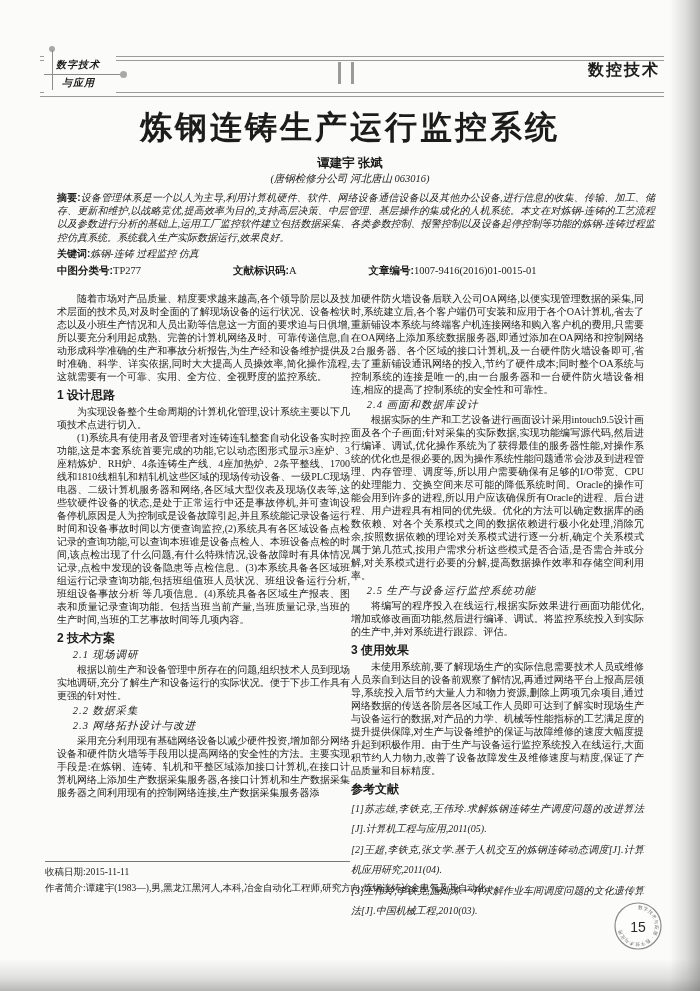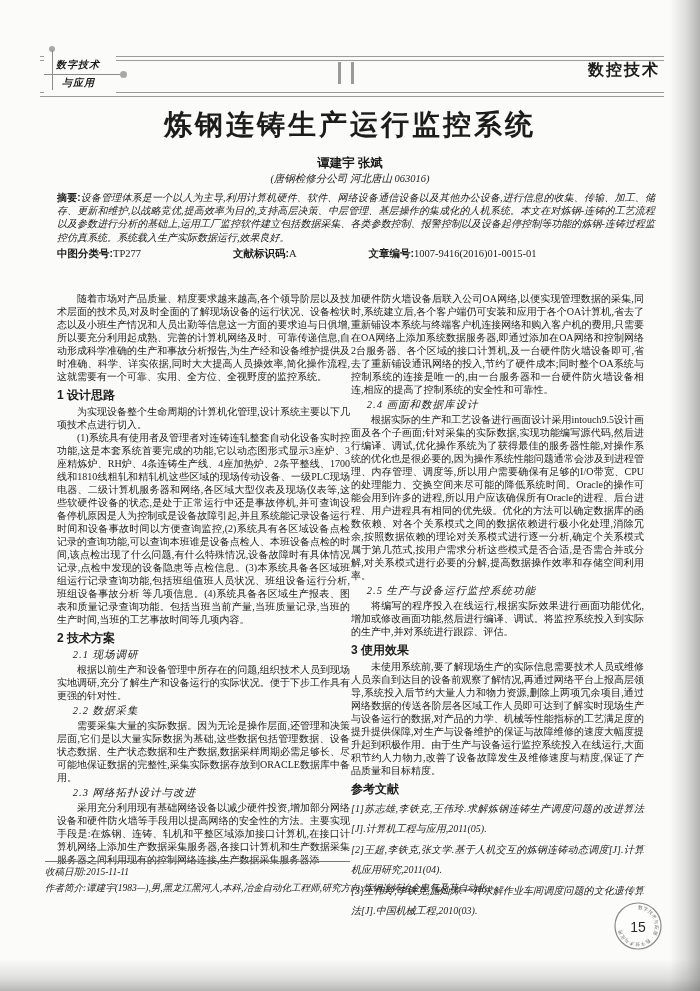--- a/index.html
+++ b/index.html
@@ -34,21 +34,21 @@
   .logo-dot2{position:absolute;left:76px;top:17px;width:7px;height:7px;border-radius:50%;background:#a8a8a6;}
   .center-marks{position:absolute;left:338px;top:62px;display:flex;gap:10px;}
   .center-marks span{display:block;width:3px;height:22px;background:#9a9a98;}
   .header-right{position:absolute;right:40px;top:60px;
     font-family:"Liberation Sans","DejaVu Sans",sans-serif;
     font-size:16px;font-weight:bold;letter-spacing:2px;text-align:center;}
 
   
   .title{position:absolute;left:0;top:106px;width:700px;text-align:center;
     font-family:"Liberation Sans","DejaVu Sans",sans-serif;
-    font-size:28px;font-weight:bold;letter-spacing:3px;}
+    font-size:32px;font-weight:bold;letter-spacing:3px;}
   .authors{position:absolute;left:0;top:155px;width:700px;text-align:center;
     font-size:12.5px;font-weight:bold;}
   .affiliation{position:absolute;left:0;top:172px;width:700px;text-align:center;
     font-size:10.5px;font-style:italic;}
 
   
   .front-matter{position:absolute;left:57px;top:191px;width:598px;}
   .abstract{font-size:10px;line-height:13.2px;text-align:justify;font-style:italic;}
   .abstract .lbl{font-style:normal;font-weight:bold;font-family:"Liberation Sans","DejaVu Sans",sans-serif;}
   .kw-line{margin-top:3px;font-size:10px;font-style:italic;}
@@ -64,21 +64,21 @@
   .col{width:293px;font-size:10px;line-height:13px;text-align:justify;}
   .para{text-indent:2em;margin:0;}
   .para.noindent{text-indent:0;}
   .h1{font-family:"Liberation Sans","DejaVu Sans",sans-serif;
     font-size:12px;font-weight:bold;margin:6px 0 3px 0;text-indent:0;}
   .h2{font-size:10.5px;font-style:italic;margin:2px 0 2px 0;text-indent:1.5em;letter-spacing:1px;}
   .ref{font-size:10px;font-style:italic;text-indent:0;margin:0 0 1px 0;line-height:20px;}
 
   
   .foot-rule{position:absolute;left:45px;top:861px;width:305px;height:1px;background:#777;}
-  .foot-line{position:absolute;left:45px;width:615px;font-size:9.5px;font-style:italic;line-height:13px;}
+  .foot-line{position:absolute;left:45px;width:615px;font-size:9.5px;line-height:13px;}
   .foot-line.l1{top:866px;}
   .foot-line.l2{top:882px;}
 
   
   .stamp{position:absolute;left:610px;top:898px;width:56px;height:56px;}
   .stamp text{font-family:"Liberation Sans","DejaVu Sans",sans-serif;}
 </style>
 </head>
 <body>
 
@@ -102,38 +102,38 @@
   </div>
 
   <div class="header-right">数控技术</div>
 
   <div class="title">炼钢连铸生产运行监控系统</div>
   <div class="authors">谭建宇 张斌</div>
   <div class="affiliation">(唐钢检修分公司 河北唐山 063016)</div>
 
   <div class="front-matter">
     <div class="abstract"><span class="lbl">摘要:</span><span>设备管理体系是一个以人为主导,利用计算机硬件、软件、网络设备通信设备以及其他办公设备,进行信息的收集、传输、加工、储存、更新和维护,以战略竞优,提高效率为目的,支持高层决策、中层管理、基层操作的集成化的人机系统。本文在对炼钢-连铸的工艺流程以及参数进行分析的基础上,运用工厂监控软件建立包括数据采集、各类参数控制、报警控制以及设备起停控制等功能的炼钢-连铸过程监控仿真系统。系统载入生产实际数据运行,效果良好。</span></div>
+    <div class="kw-line"><span class="lbl">关键词:</span><span>炼钢-连铸 过程监控 仿真</span></div>
     <div class="clc-line">
       <span class="clc-seg s1"><span class="lbl">中图分类号:</span><span>TP277</span></span>
       <span class="clc-seg s2"><span class="lbl">文献标识码:</span><span>A</span></span>
       <span class="clc-seg s3"><span class="lbl">文章编号:</span><span>1007-9416(2016)01-0015-01</span></span>
     </div>
   </div>
 
   <div class="columns">
     <div class="col">
       <p class="para">随着市场对产品质量、精度要求越来越高,各个领导阶层以及技术层面的技术员,对及时全面的了解现场设备的运行状况、设备检状态以及小班生产情况和人员出勤等信息这一方面的要求迫与日俱增,所以要充分利用起成熟、完善的计算机网络及时、可靠传递信息,自动形成科学准确的生产和事故分析报告,为生产经和设备维护提供及时准确、科学、详实依据,同时大大提高人员操效率,简化操作流程,这就需要有一个可靠、实用、全方位、全视野度的监控系统。</p>
       <div class="h1">1 设计思路</div>
       <p class="para">为实现设备整个生命周期的计算机化管理,设计系统主要以下几项技术点进行切入。</p>
       <p class="para">(1)系统具有使用者及管理者对连铸连轧整套自动化设备实时控功能,这是本套系统首要完成的功能,它以动态图形式显示3座炉、3座精炼炉、RH炉、4条连铸生产线、4座加热炉、2条平整线、1700线和1810线粗轧和精轧机这些区域的现场传动设备、一级PLC现场电器、二级计算机服务器和网络,各区域大型仪表及现场仪表等,这些软硬件设备的状态,是处于正常运行中还是事故停机,并可查询设备停机原因是人为控制或是设备故障引起,并且系统能记录设备运行时间和设备事故时间以方便查询监控,(2)系统具有各区域设备点检记录的查询功能,可以查询本班谁是设备点检人、本班设备点检的时间,该点检出现了什么问题,有什么特殊情况,设备故障时有具体情况记录,点检中发现的设备隐患等点检信息。(3)本系统具备各区域班组运行记录查询功能,包括班组值班人员状况、班组设备运行分析,班组设备事故分析 等几项信息。(4)系统具备各区域生产报表、图表和质量记录查询功能。包括当班当前产量,当班质量记录,当班的生产时间,当班的工艺事故时间等几项内容。</p>
       <div class="h1">2 技术方案</div>
       <div class="h2">2.1 现场调研</div>
       <p class="para">根据以前生产和设备管理中所存在的问题,组织技术人员到现场实地调研,充分了解生产和设备运行的实际状况。便于下步工作具有更强的针对性。</p>
       <div class="h2">2.2 数据采集</div>
-      <p class="para">需要采集大量的实际数据。因为无论是操作层面,还管理和决策层面,它们是以大量实际数据为基础,这些数据包括管理数据、设备状态数据、生产状态数据和生产数据,数据采样周期必需足够长、尽可能地保证数据的完整性,采集实际数据存放到ORACLE数据库中备用。</p>
       <div class="h2">2.3 网络拓扑设计与改进</div>
       <p class="para">采用充分利用现有基础网络设备以减少硬件投资,增加部分网络设备和硬件防火墙等手段用以提高网络的安全性的方法。主要实现手段是:在炼钢、连铸、轧机和平整区域添加接口计算机,在接口计算机网络上添加生产数据采集服务器,各接口计算机和生产数据采集服务器之间利用现有的控制网络连接,生产数据采集服务器添</p>
     </div>
     <div class="col">
       <p class="para noindent">加硬件防火墙设备后联入公司OA网络,以便实现管理数据的采集,同时,系统建立后,各个客户端仍可安装和应用于各个OA计算机,省去了重新铺设本系统与终端客户机连接网络和购入客户机的费用,只需要在OA网络上添加系统数据服务器,即通过添加在OA网络和控制网络2台服务器、各个区域的接口计算机,及一台硬件防火墙设备即可,省去了重新铺设通讯网络的投入,节约了硬件成本;同时整个OA系统与控制系统的连接是唯一的,由一台服务器和一台硬件防火墙设备相连,相应的提高了控制系统的安全性和可靠性。</p>
       <div class="h2">2.4 画面和数据库设计</div>
       <p class="para">根据实际的生产和工艺设备进行画面设计采用intouch9.5设计画面及各个子画面;针对采集的实际数据,实现功能编写源代码,然后进行编译、调试,优化操作系统为了获得最佳的服务器性能,对操作系统的优化也是很必要的,因为操作系统性能问题通常会涉及到进程管理、内存管理、调度等,所以用户需要确保有足够的I/O带宽、CPU的处理能力、交换空间来尽可能的降低系统时间。Oracle的操作可能会用到许多的进程,所以用户应该确保所有Oracle的进程、后台进程、用户进程具有相同的优先级。优化的方法可以确定数据库的函数依赖、对各个关系模式之间的数据依赖进行极小化处理,消除冗余,按照数据依赖的理论对关系模式进行逐一分析,确定个关系模式属于第几范式,按用户需求分析这些模式是否合适,是否需合并或分解,对关系模式进行必要的分解,提高数据操作效率和存储空间利用率。</p>
       <div class="h2">2.5 生产与设备运行监控系统功能</div>
       <p class="para">将编写的程序投入在线运行,根据实际效果进行画面功能优化,增加或修改画面功能,然后进行编译、调试。将监控系统投入到实际的生产中,并对系统进行跟踪、评估。</p>
       <div class="h1">3 使用效果</div>

